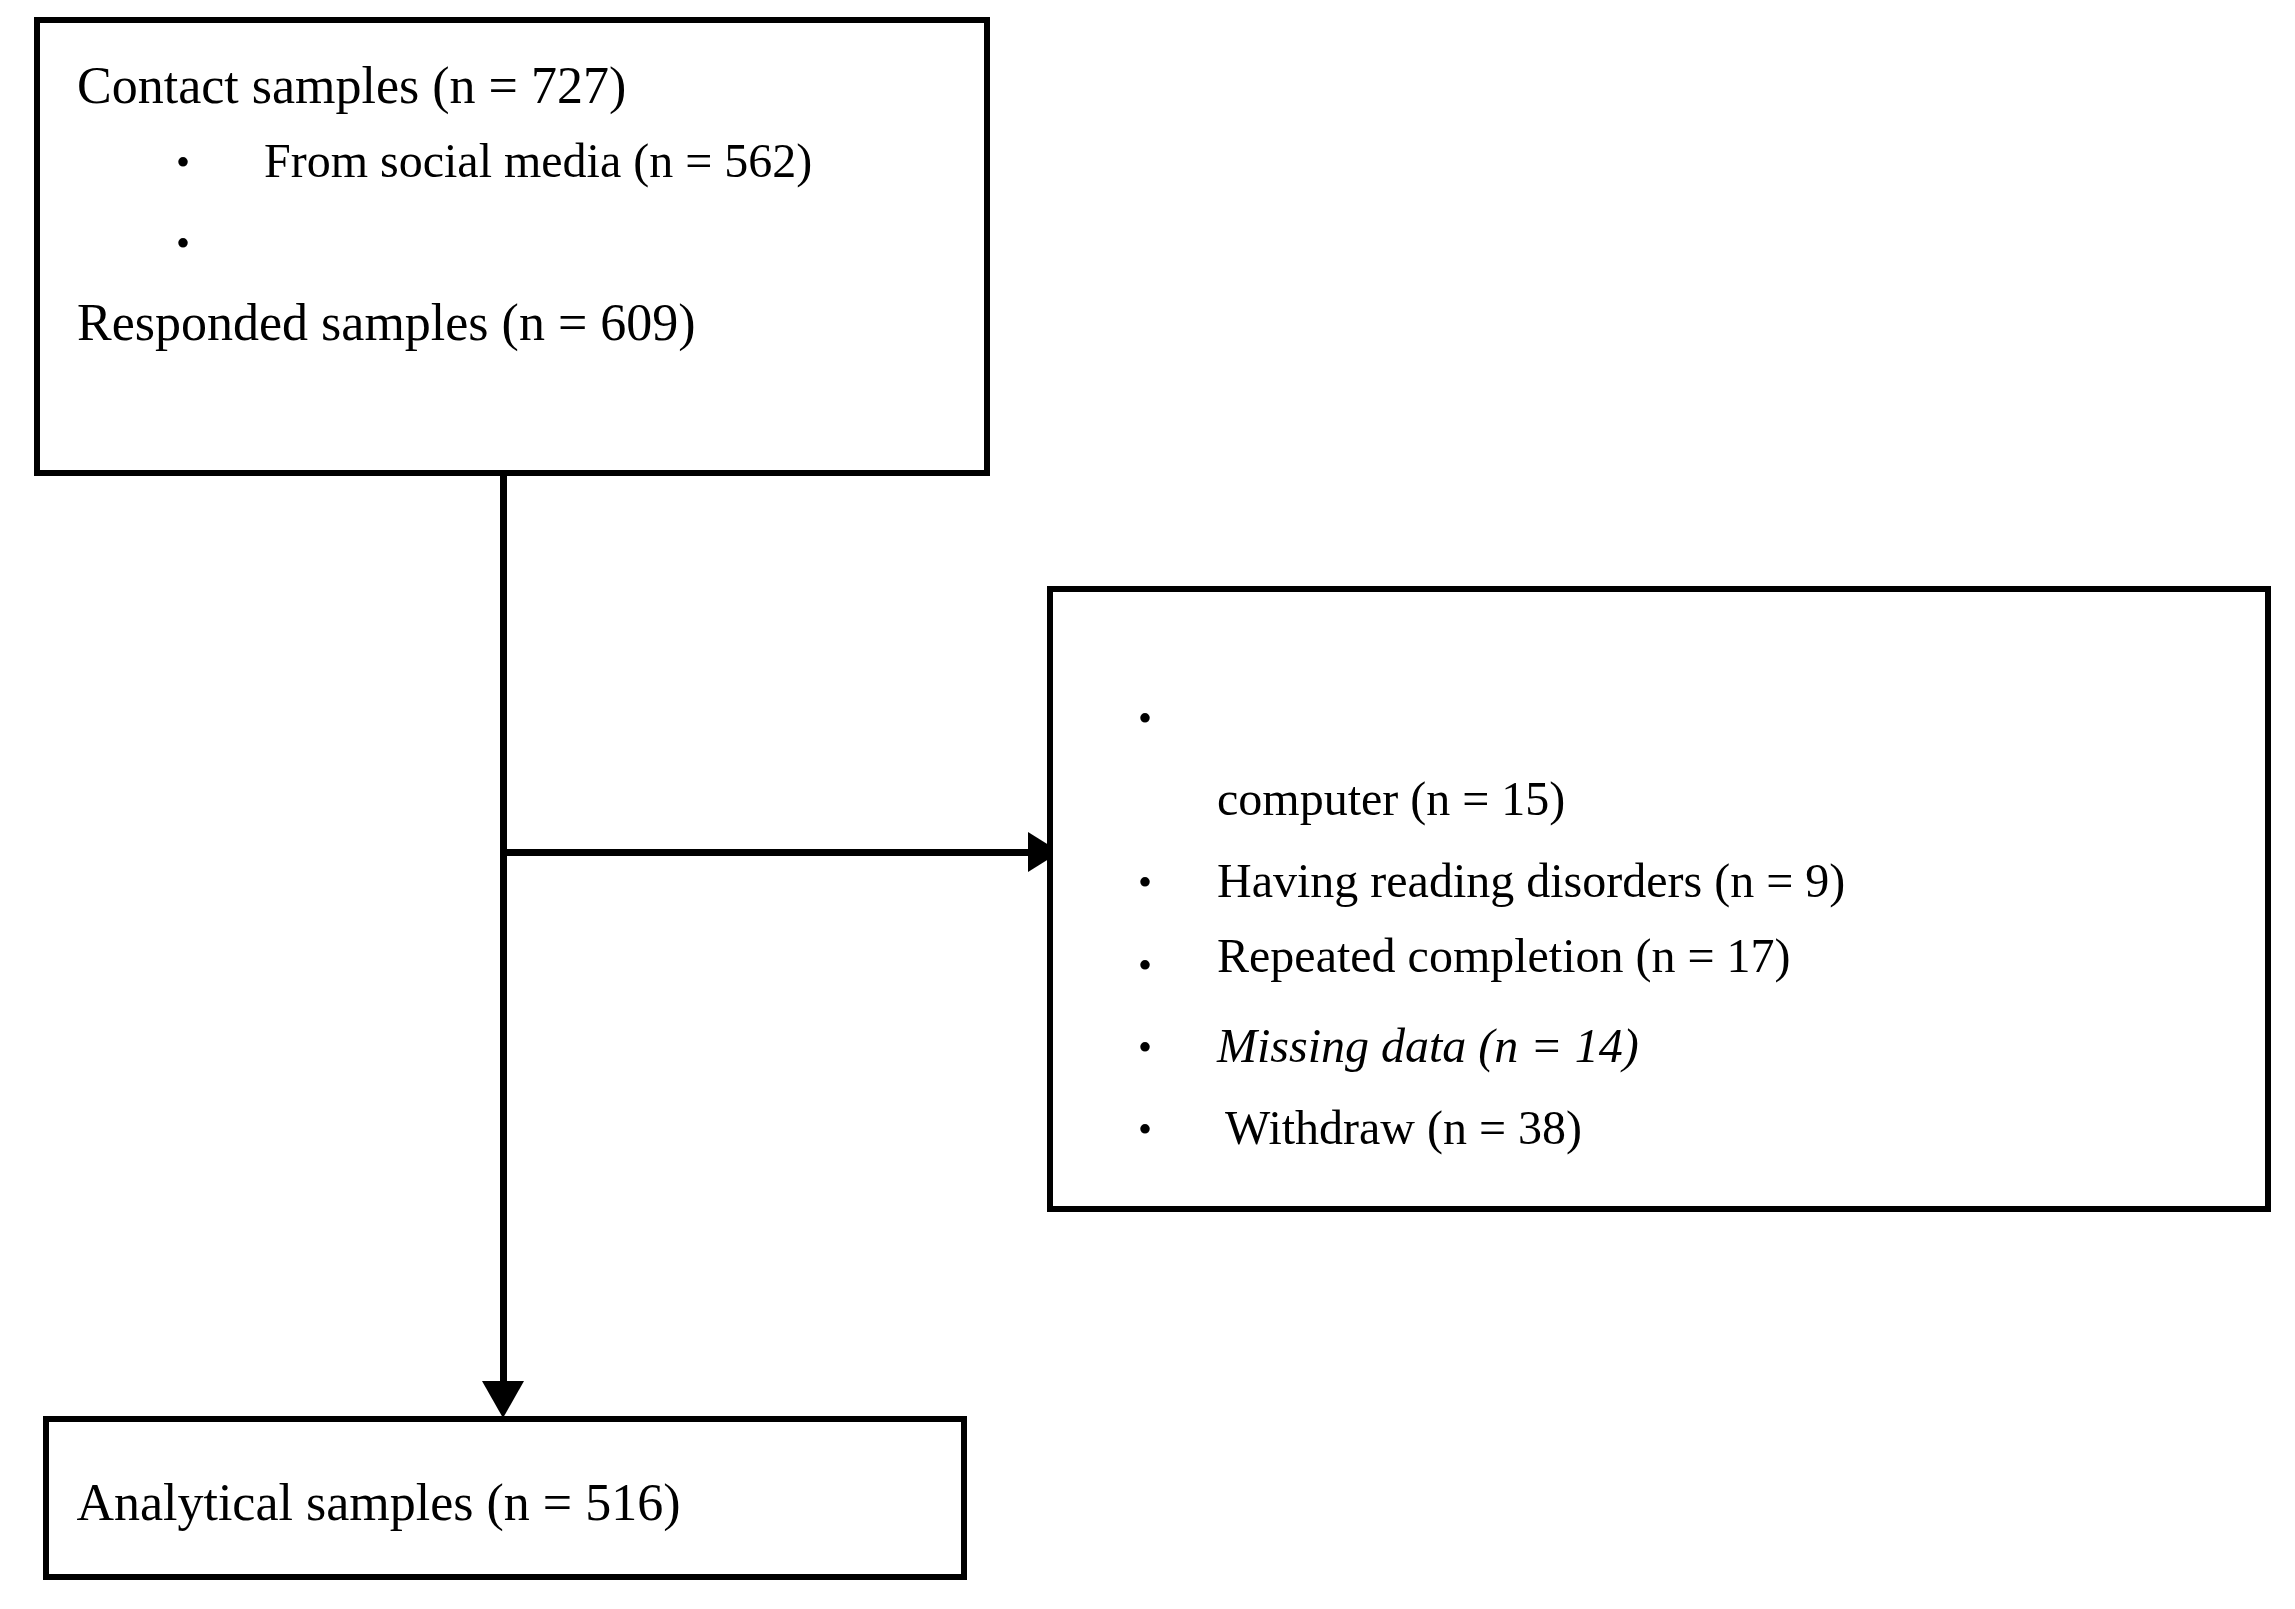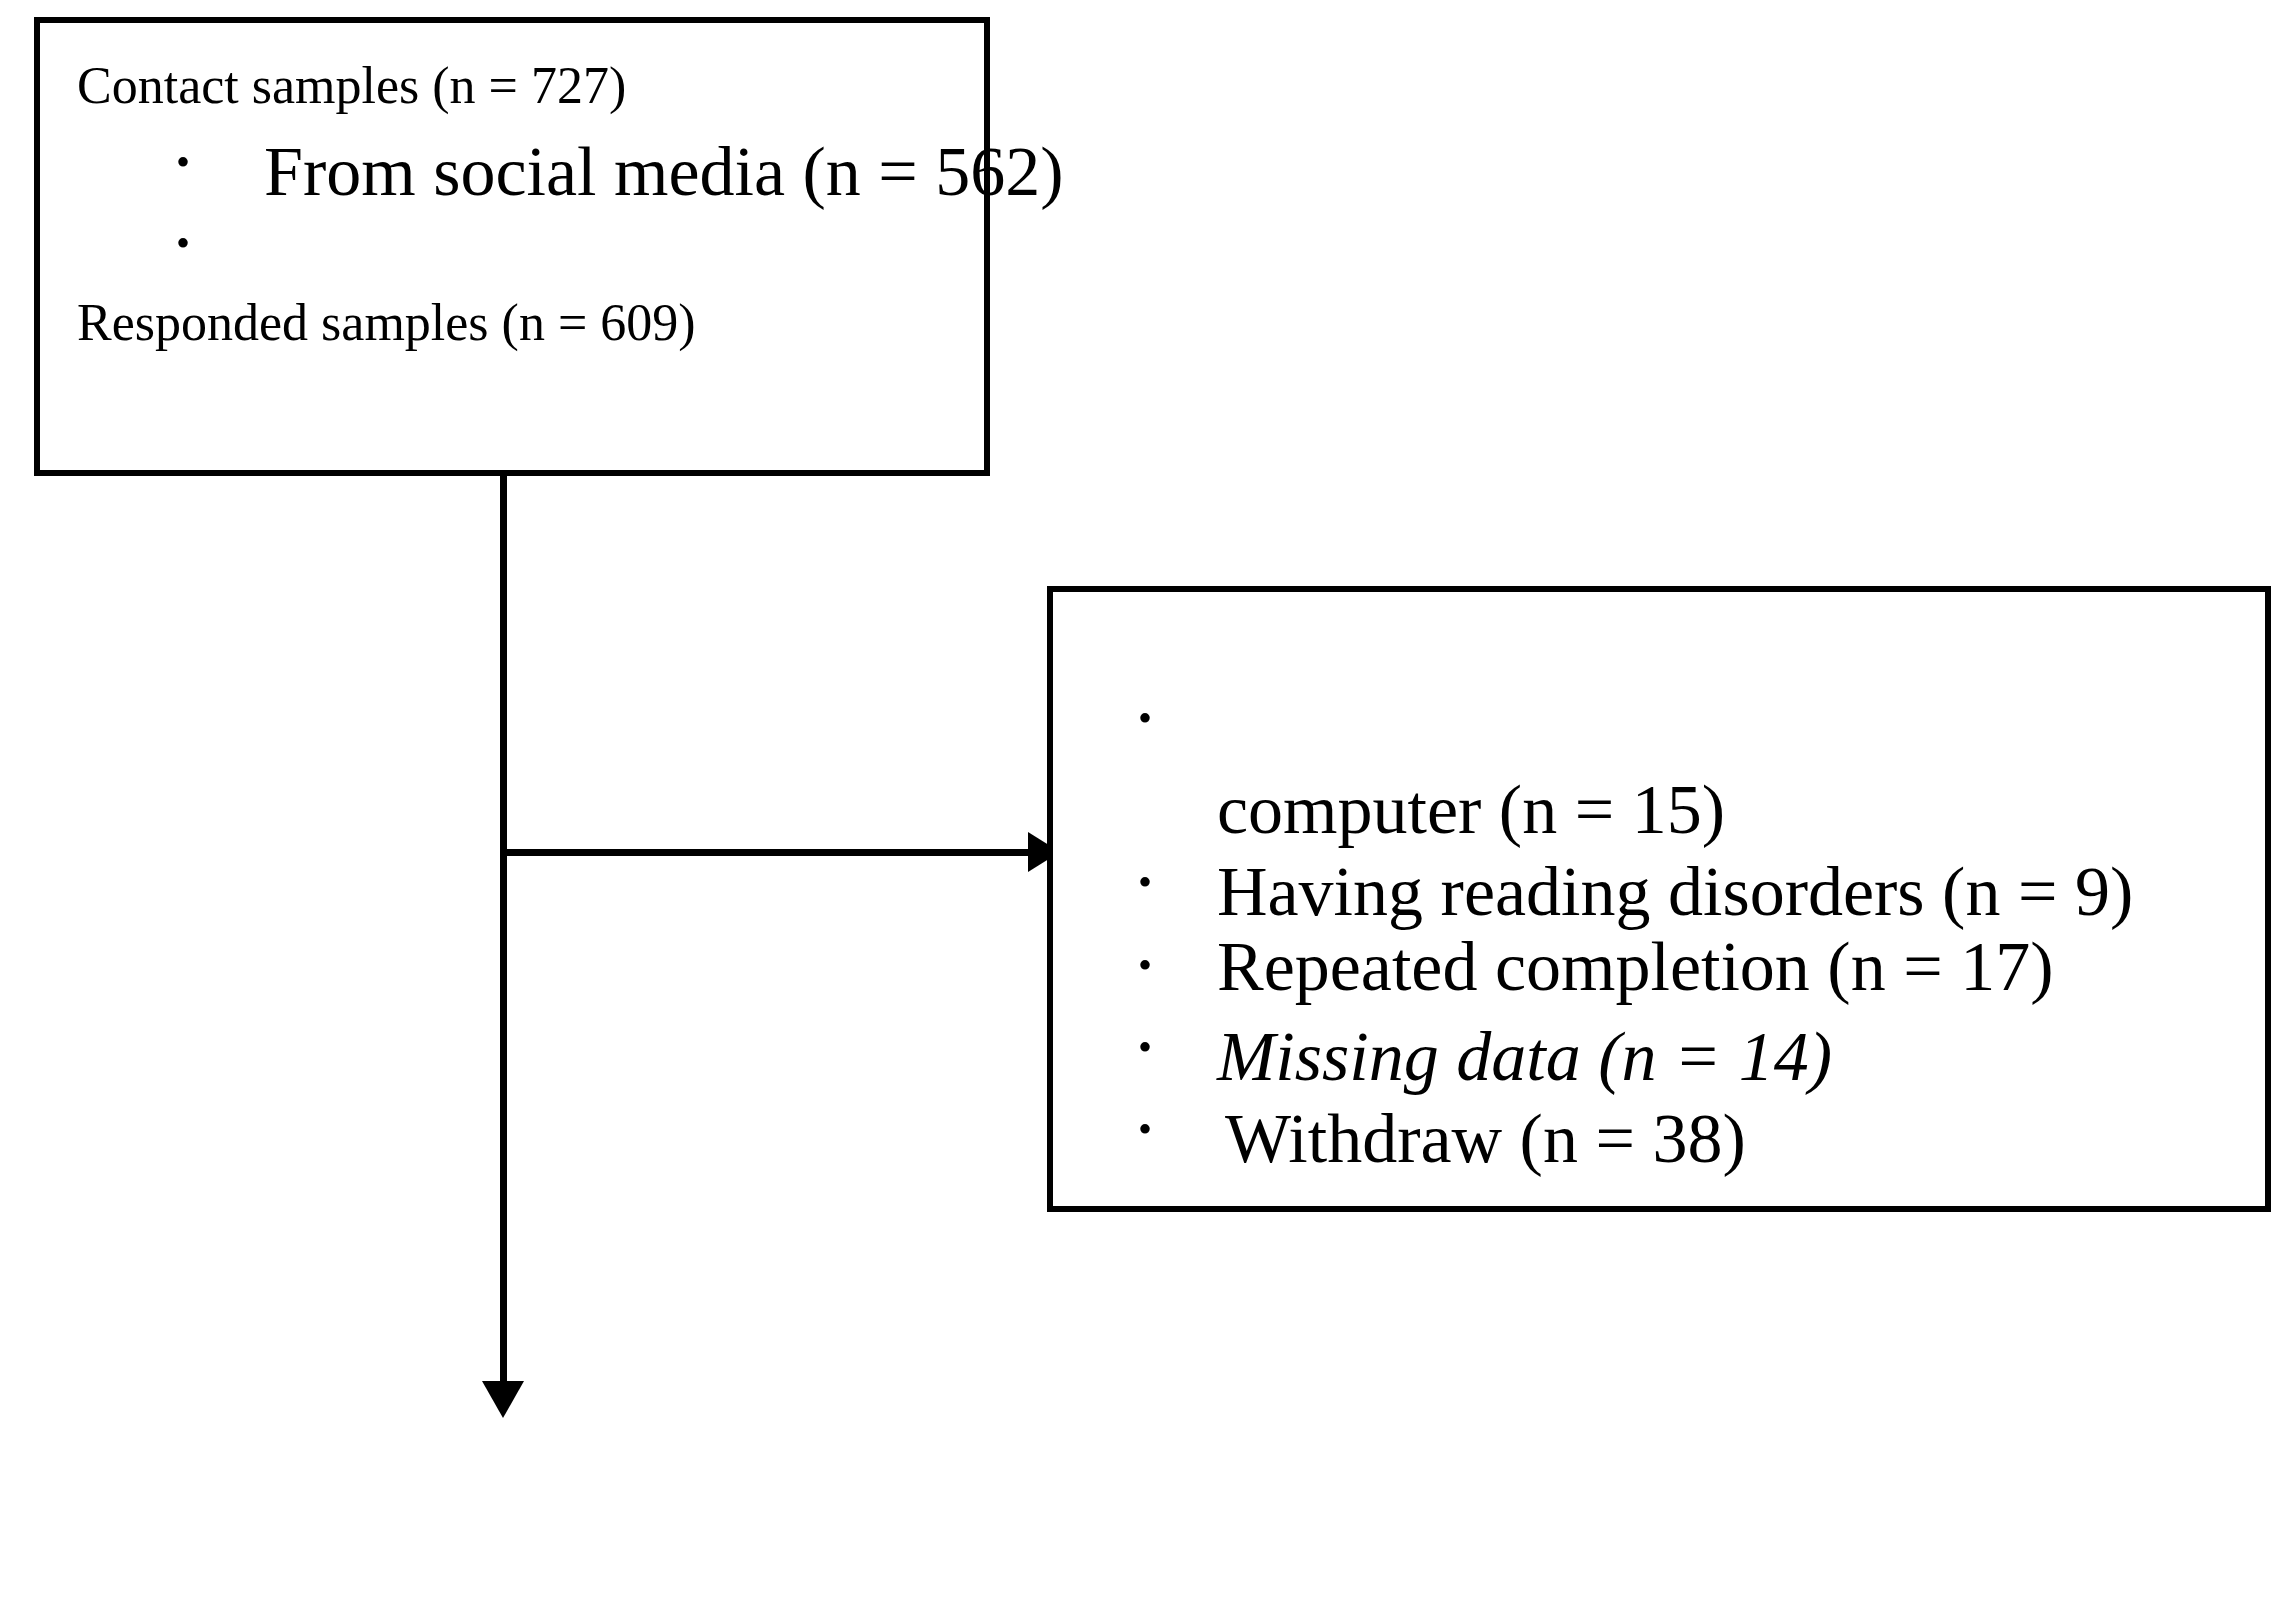--- a/index.html
+++ b/index.html
@@ -69,21 +69,21 @@
   
   .line.level0 { }
   .bullet-dot {
     position: absolute;
     font-size: 40px;
     line-height: 1;
   }
   .bullet-text {
     position: absolute;
     white-space: nowrap;
-    font-size: 70px;
+    font-size: 48px;
     line-height: 1;
   }
 
   
   .v-line {
     position: absolute;
     background: #000000;
   }
   .h-line {
     position: absolute;
@@ -148,15 +148,20 @@
 
       <span class="bullet-dot" style="left:85px; top:436px;">•</span>
       <span class="bullet-text" style="left:164px; top:430px;font-style:italic;">Missing data (n = 14)</span>
 
       <span class="bullet-dot" style="left:85px; top:518px;">•</span>
       <span class="bullet-text" style="left:172px; top:512px;">Withdraw (n = 38)</span>
 
     </div>
   </div>
 
+  <div class="flow-box" id="box-analytical">
+    <div class="box-inner">
+      <span class="line level0" style="left:27.4px; top:55px;">Analytical samples (n = 516)</span>
+    </div>
+  </div>
 
 </div>
 
 
 </body></html>

